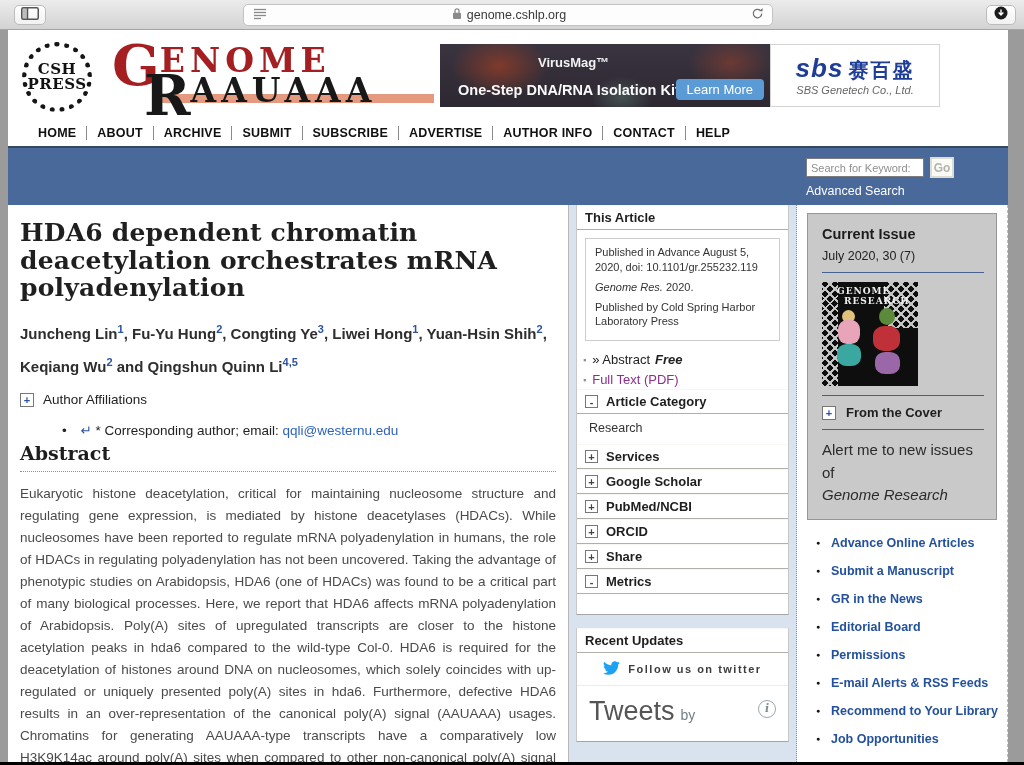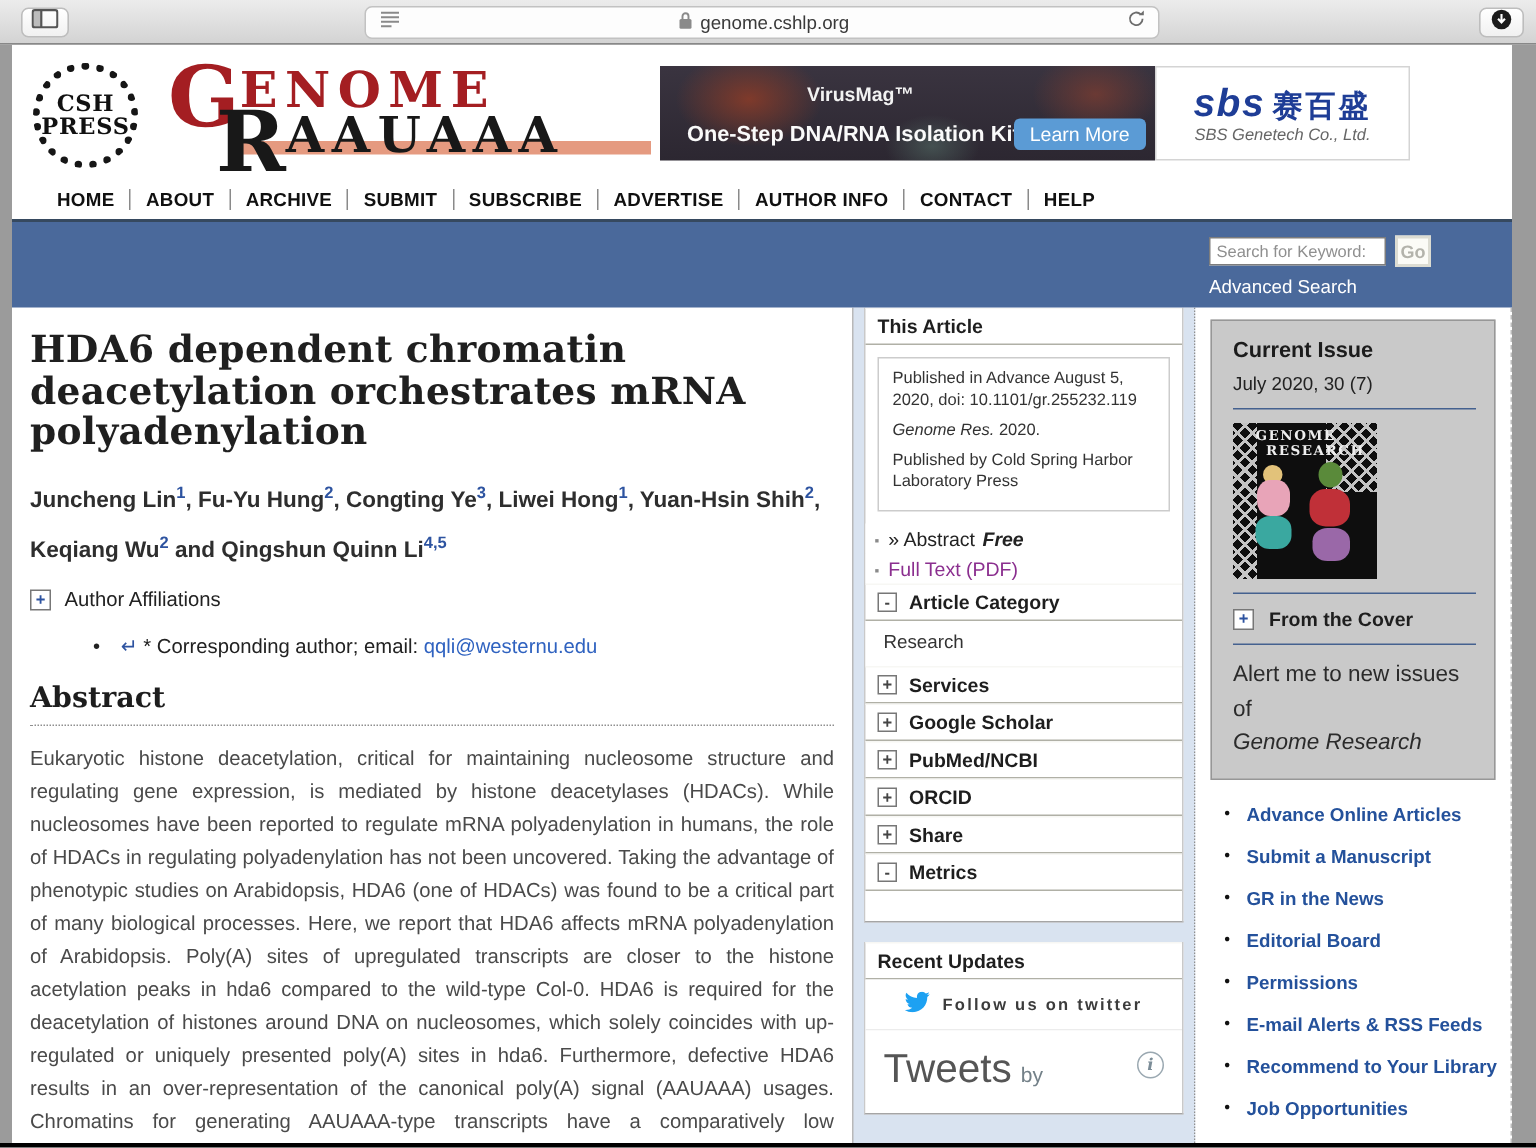--- a/index.html
+++ b/index.html
@@ -80,21 +80,21 @@
              color:#1f1f1f; letter-spacing:.2px; }
   .a-authors { margin-top:15px; font-size:15px; font-weight:bold; color:#2e2e2e; line-height:2.25; width:536px; }
   .au-sup { color:#2d53a0; font-weight:bold; font-size:11px; }
   .affil-row { margin-top:8px; display:flex; align-items:center; gap:9px; font-size:13.5px; color:#222; }
   .sign-box { display:inline-flex; width:14px; height:14px; background:#fff; border:1px solid #777;
               align-items:center; justify-content:center; font-weight:bold; font-size:11px; color:#2d53a0; flex:none; }
   .corr-row { margin:15px 0 0 42px; font-size:13.5px; color:#222; }
   .corr-row .dot { margin-right:10px; }
   .ret { color:#2d53a0; }
   .mail-link { color:#2f62c0; text-decoration:none; }
-  .abs-head { margin-top:16px; font-family:"DejaVu Serif",serif; font-weight:bold; font-size:19px; color:#1d1d1d;
+  .abs-head { margin-top:4px; font-family:"DejaVu Serif",serif; font-weight:bold; font-size:19px; color:#1d1d1d;
               padding-bottom:7px; border-bottom:1px dotted #8f8f8f; }
   .abs-text { margin-top:11px; font-size:13.5px; color:#4a4a4a; line-height:22px; text-align:justify; }
 
   
   .m-banner { padding:15px 10px 22px 10px; color:#a31515; font-weight:bold; font-size:13.5px; letter-spacing:.2px; }
   .m-box { margin:0 7px; background:#fff; border-left:1px solid #c9c9c9; border-right:1px solid #c9c9c9;
            border-bottom:1px solid #a5a5a5; }
   .m-hd { display:flex; align-items:center; gap:8px; background:linear-gradient(#ececе8,#e5e5dd) #e7e7e0;
           border-top:1px solid #f7f7f4; border-bottom:1px solid #b0b0a6; padding:4px 8px;
           font-weight:bold; font-size:13px; color:#1e1e1e; }

